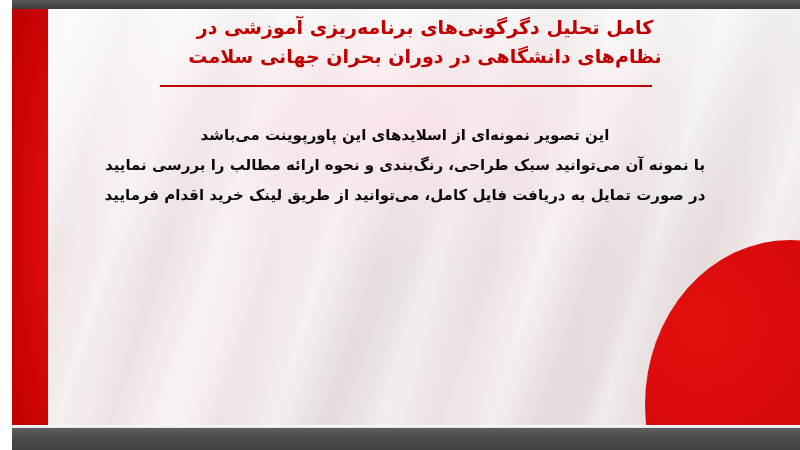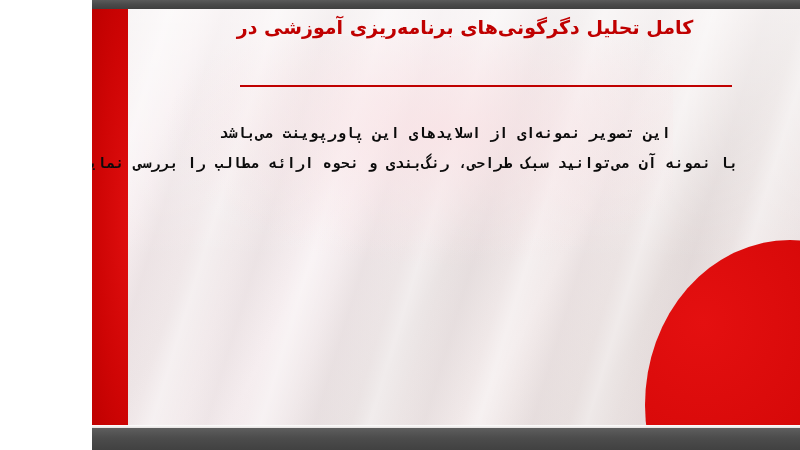--- a/index.html
+++ b/index.html
@@ -9,21 +9,21 @@
   }
   body {
     width: 800px;
     height: 450px;
     overflow: hidden;
     font-family: "DejaVu Sans", "Liberation Sans", sans-serif;
   }
 
   #slide {
     position: relative;
-    width: 708px;
+    width: 788px;
     height: 450px;
     overflow: hidden;
     background: #d9d5d4;
   }
 
   
   .bg-base {
     position: absolute;
     inset: 0;
     background:
@@ -140,21 +140,20 @@
   }
 
   
   .body-block {
     position: absolute;
     left: 60px;
     right: 62px;
     top: 120px;
     direction: rtl;
     text-align: center;
-    font-family: Liberation Mono, monospace;
   }
   .body-line {
     color: #0b0b0b;
     font-size: 15px;
     font-weight: bold;
     line-height: 30px;
     white-space: nowrap;
   }
 </style>
 </head>
@@ -174,21 +173,23 @@
   <div class="left-oval-wrap">
     
   </div>
 
   <div class="bar bar-top"></div>
   <div class="bar-bottom-hi"></div>
   <div class="bar bar-bottom"></div>
 
   <div class="title-block">
     <div class="title-line">کامل تحلیل دگرگونی‌های برنامه‌ریزی آموزشی در</div>
+    <div class="title-line">نظام‌های دانشگاهی در دوران بحران جهانی سلامت</div>
   </div>
   <div class="title-rule"></div>
 
   <div class="body-block">
     <div class="body-line">این تصویر نمونه‌ای از اسلایدهای این پاورپوینت می‌باشد</div>
     <div class="body-line">با نمونه آن می‌توانید سبک طراحی، رنگ‌بندی و نحوه ارائه مطالب را بررسی نمایید</div>
+    <div class="body-line">در صورت تمایل به دریافت فایل کامل، می‌توانید از طریق لینک خرید اقدام فرمایید</div>
   </div>
 
 </div>
 
 </body></html>

